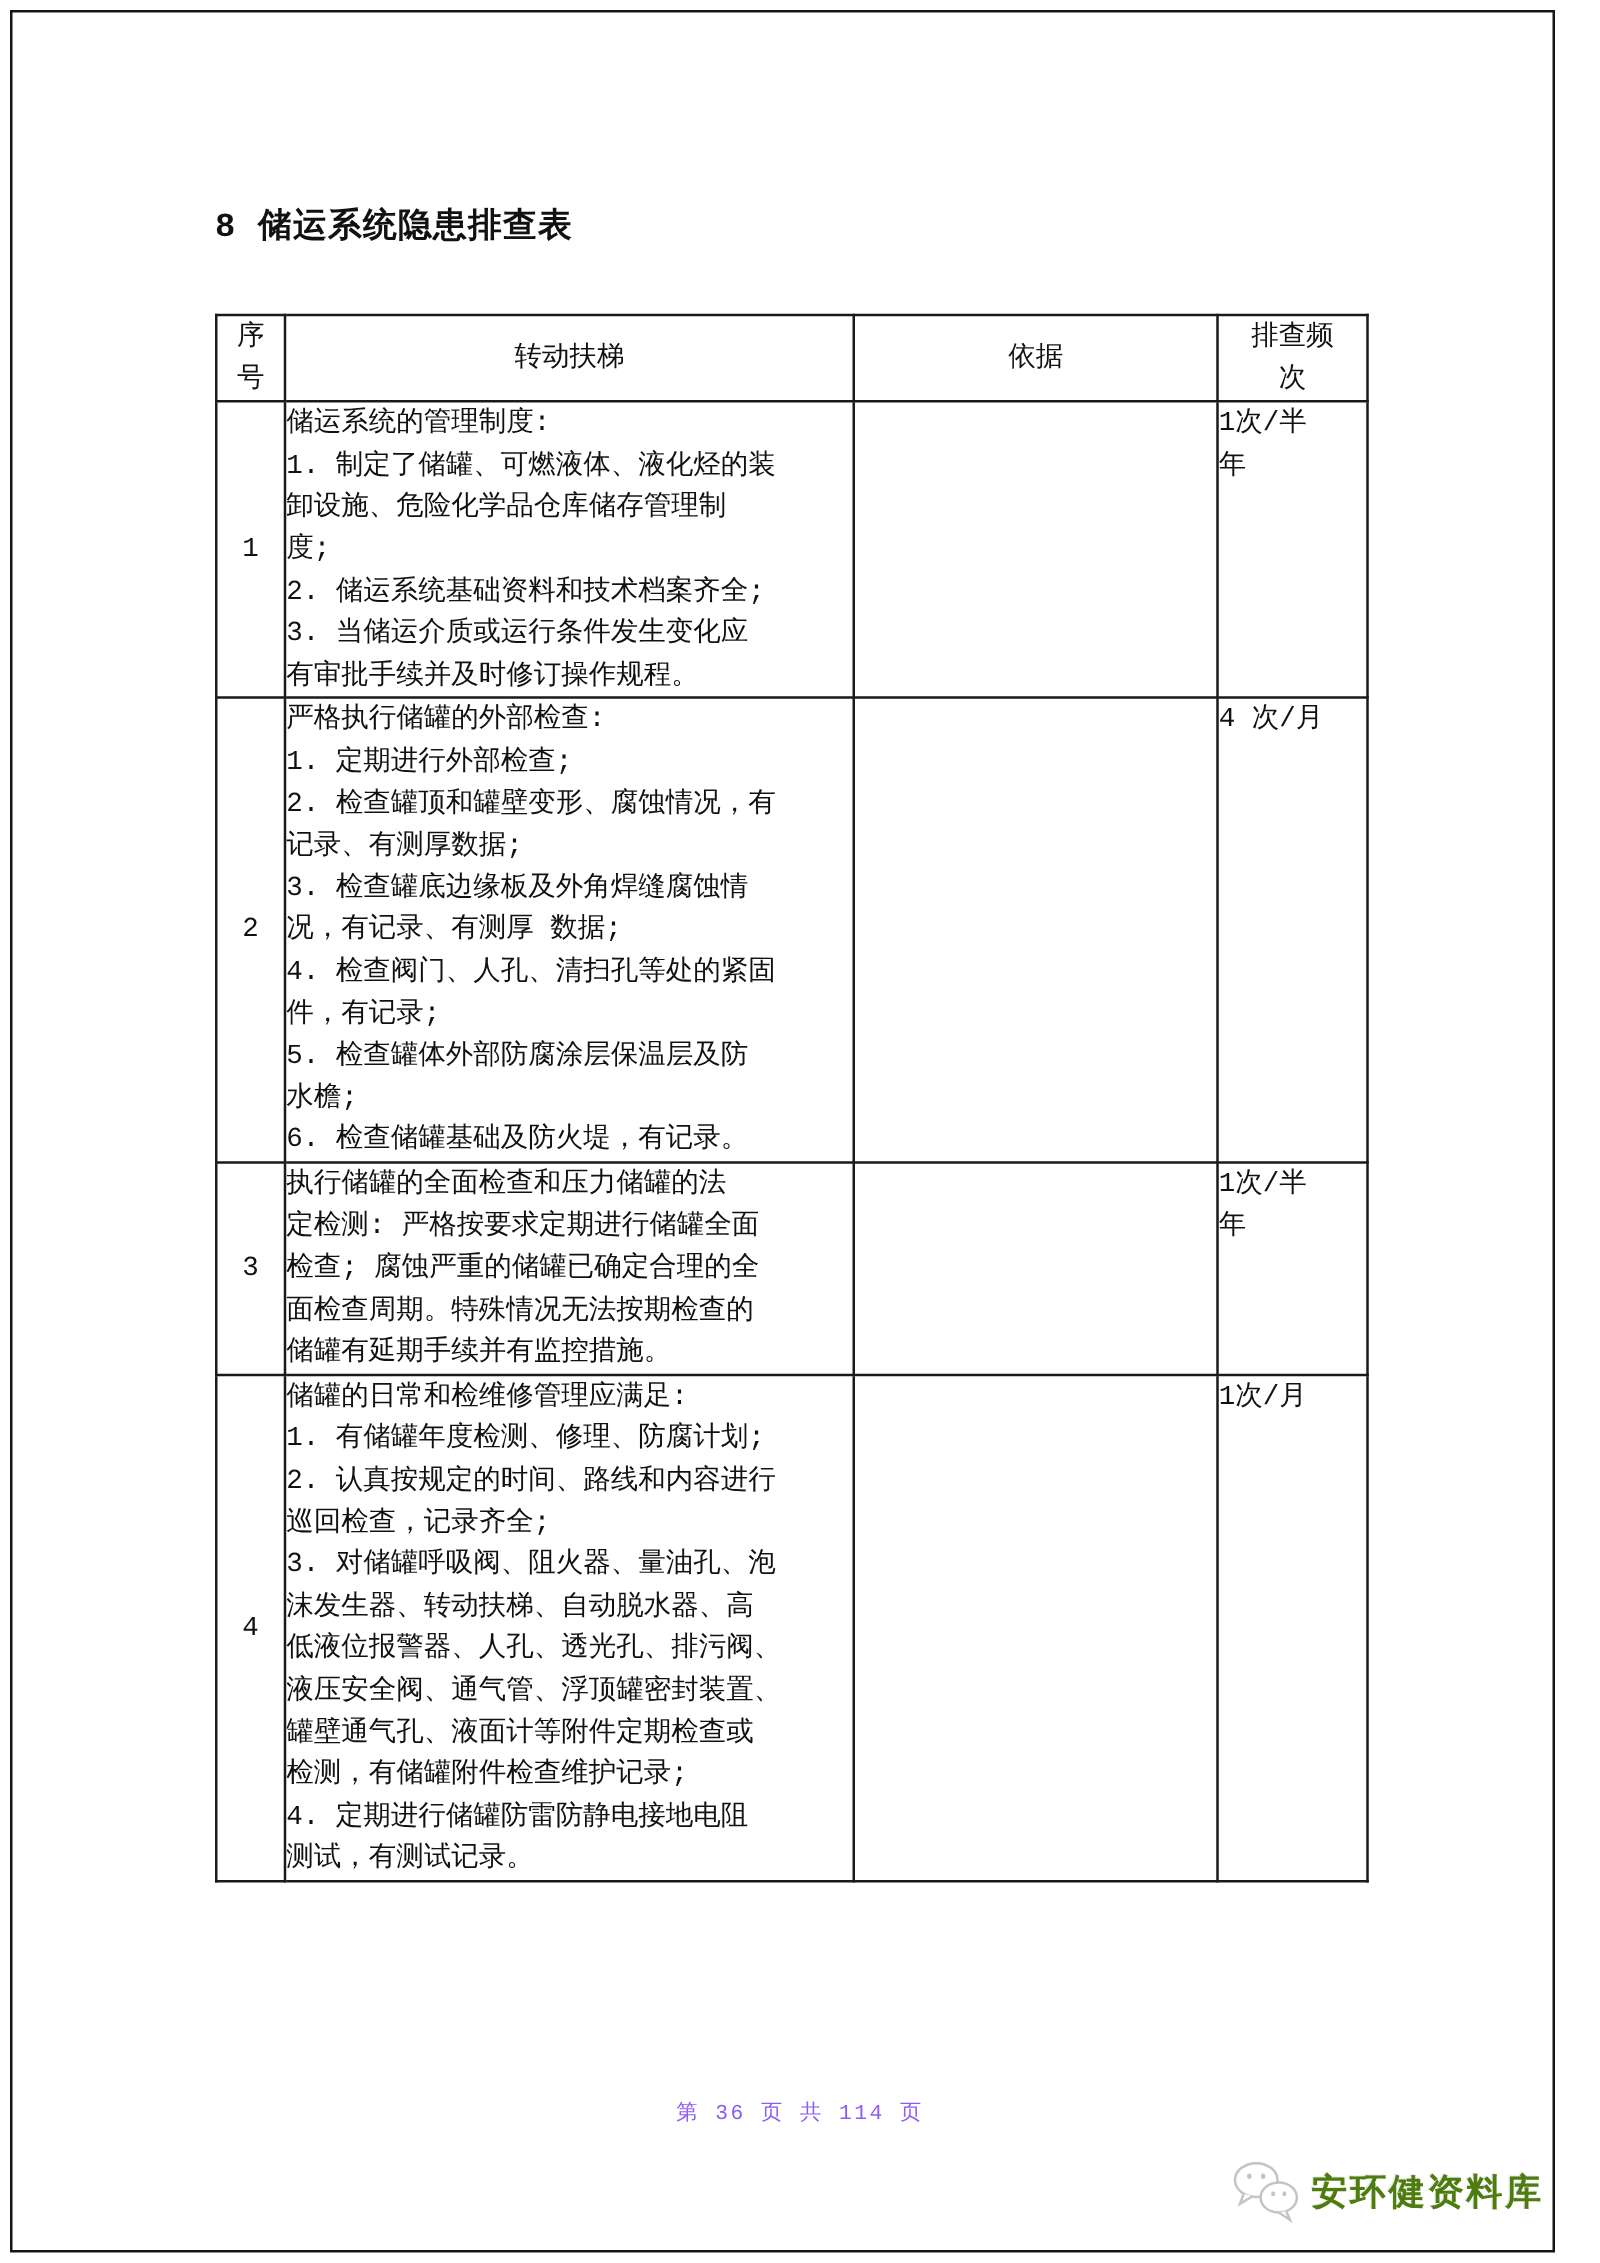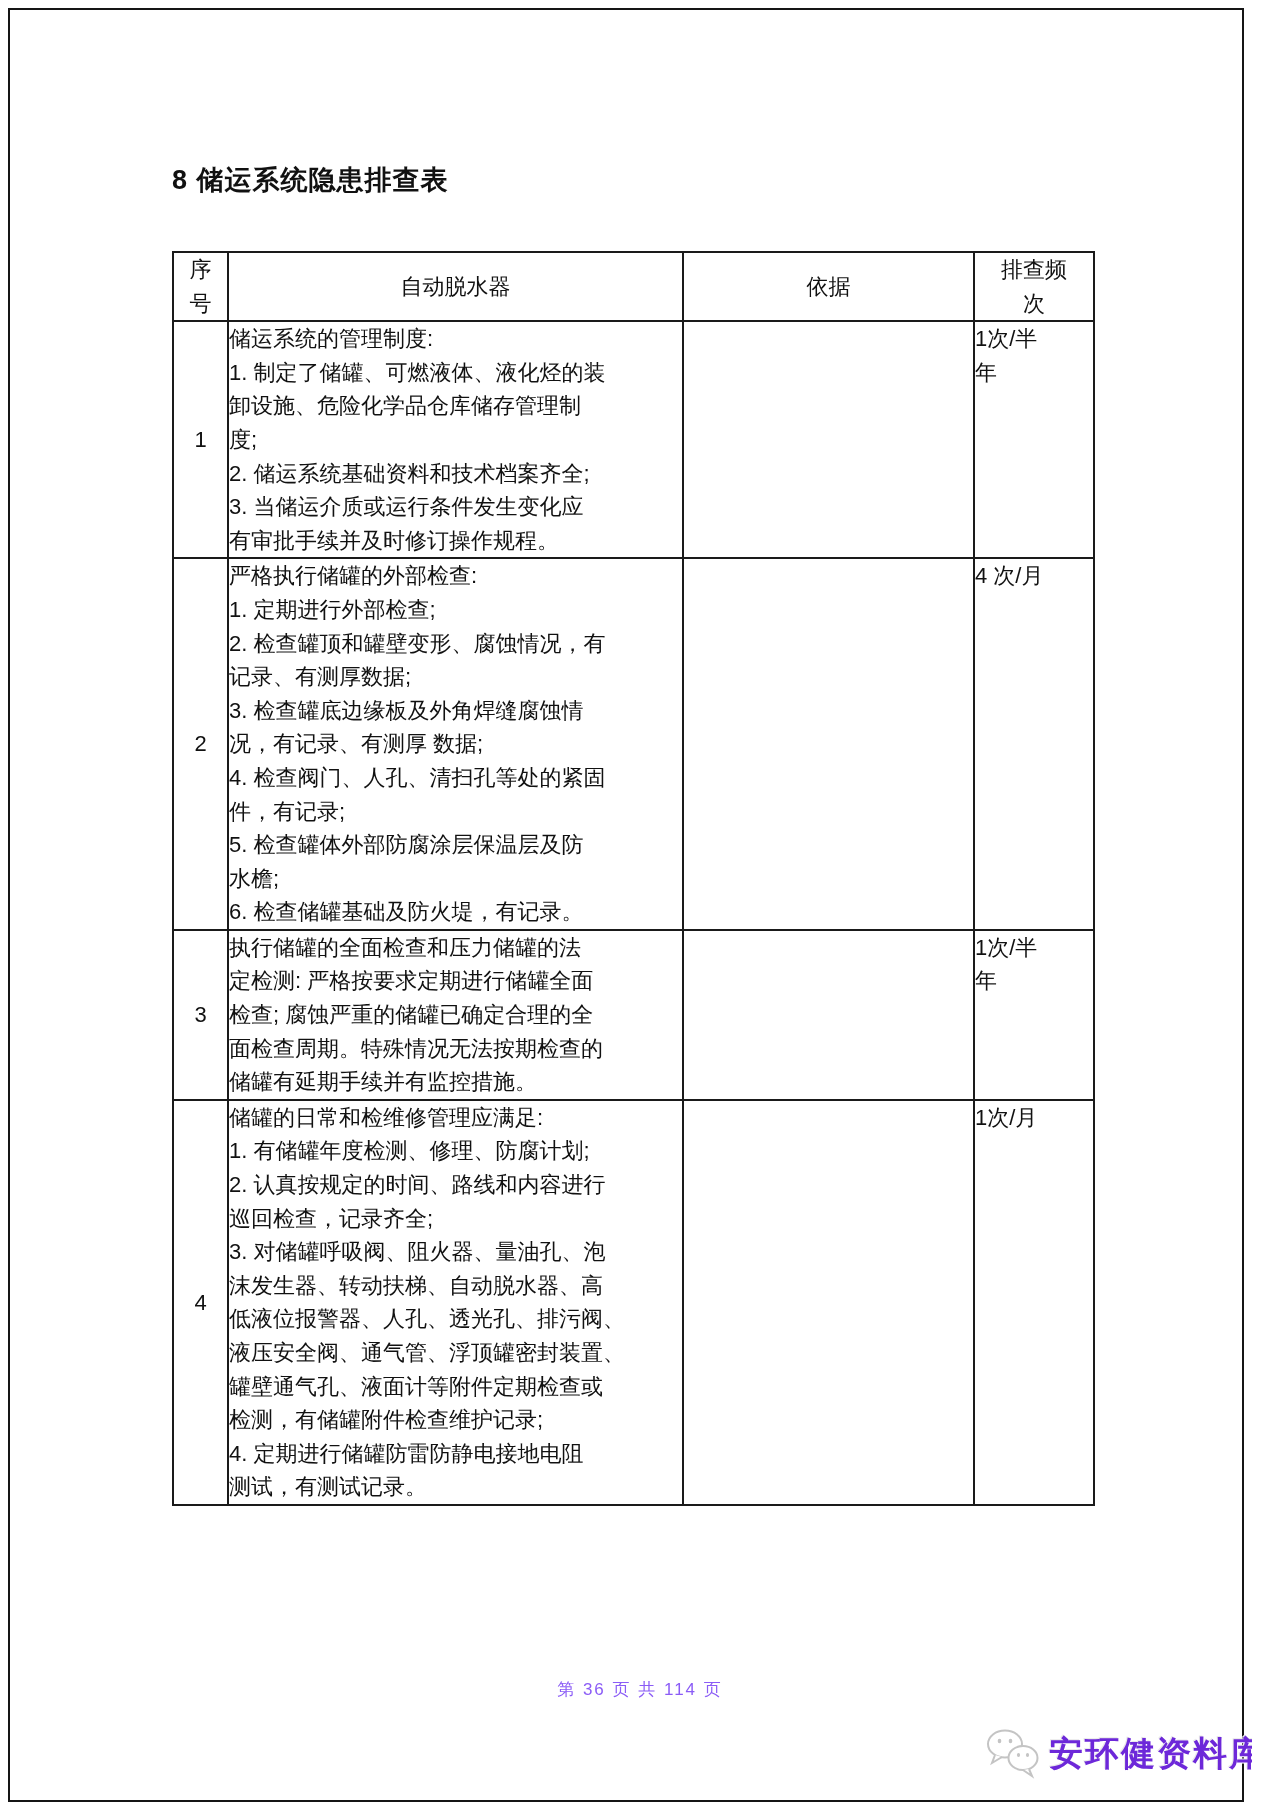--- a/index.html
+++ b/index.html
@@ -1,20 +1,20 @@
 <!DOCTYPE html>
 <html><head>
 <meta charset="utf-8">
 <style>
   html,body{margin:0;padding:0;background:#ffffff;}
   #page{
     position:relative;
     width:1252px;height:1810px;
     background:#ffffff;
-    font-family:Liberation Sans, sans-serif;
+    font-family:Liberation Mono, monospace;
     color:#111;
     overflow:hidden;
   }
   #frame{
     position:absolute;left:8px;top:8px;right:8px;bottom:8px;
     border:2px solid #151515;
   }
   #doc-title{
     position:absolute;left:172px;top:162px;
     font-size:27px;font-weight:bold;letter-spacing:1px;
@@ -65,22 +65,22 @@
     text-align:center;
     font-size:17px;color:#8b5cf6;
     letter-spacing:2px;
   }
   #watermark{
     position:absolute;left:985px;top:1728px;
     display:flex;align-items:center;
     color:#c7c7c7;
   }
   #watermark .wm-text{
-    font-size:34px;font-weight:bold;letter-spacing:2px;
-    color:#6d28d9;
+    font-size:29px;font-weight:bold;letter-spacing:2px;
+    color:#4d7c0f;
     text-shadow:1px 1px 0 #ffffff,-1px -1px 0 #e9e9e9;
     white-space:nowrap;
   }
   #watermark svg{display:block;margin-right:6px;}
 </style>
 </head>
 <body>
 
 <div id="page">
   <div id="frame"></div>
@@ -91,21 +91,21 @@
     <colgroup>
       <col style="width:55px">
         <col style="width:455px">
         <col style="width:291px">
         <col style="width:120px">
     </colgroup>
     <tbody>
         <tr style="height:67px">
       <td class="th-cell">序
 号</td>
-      <td class="th-cell">自动脱水器</td>
+      <td class="th-cell">转动扶梯</td>
       <td class="th-cell">依据</td>
       <td class="th-cell">排查频
 次</td>
     </tr>
     <tr style="height:237px">
       <td class="num-cell">1</td>
       <td class="content-cell">储运系统的管理制度:
 1. 制定了储罐、可燃液体、液化烃的装
 卸设施、危险化学品仓库储存管理制
 度;

